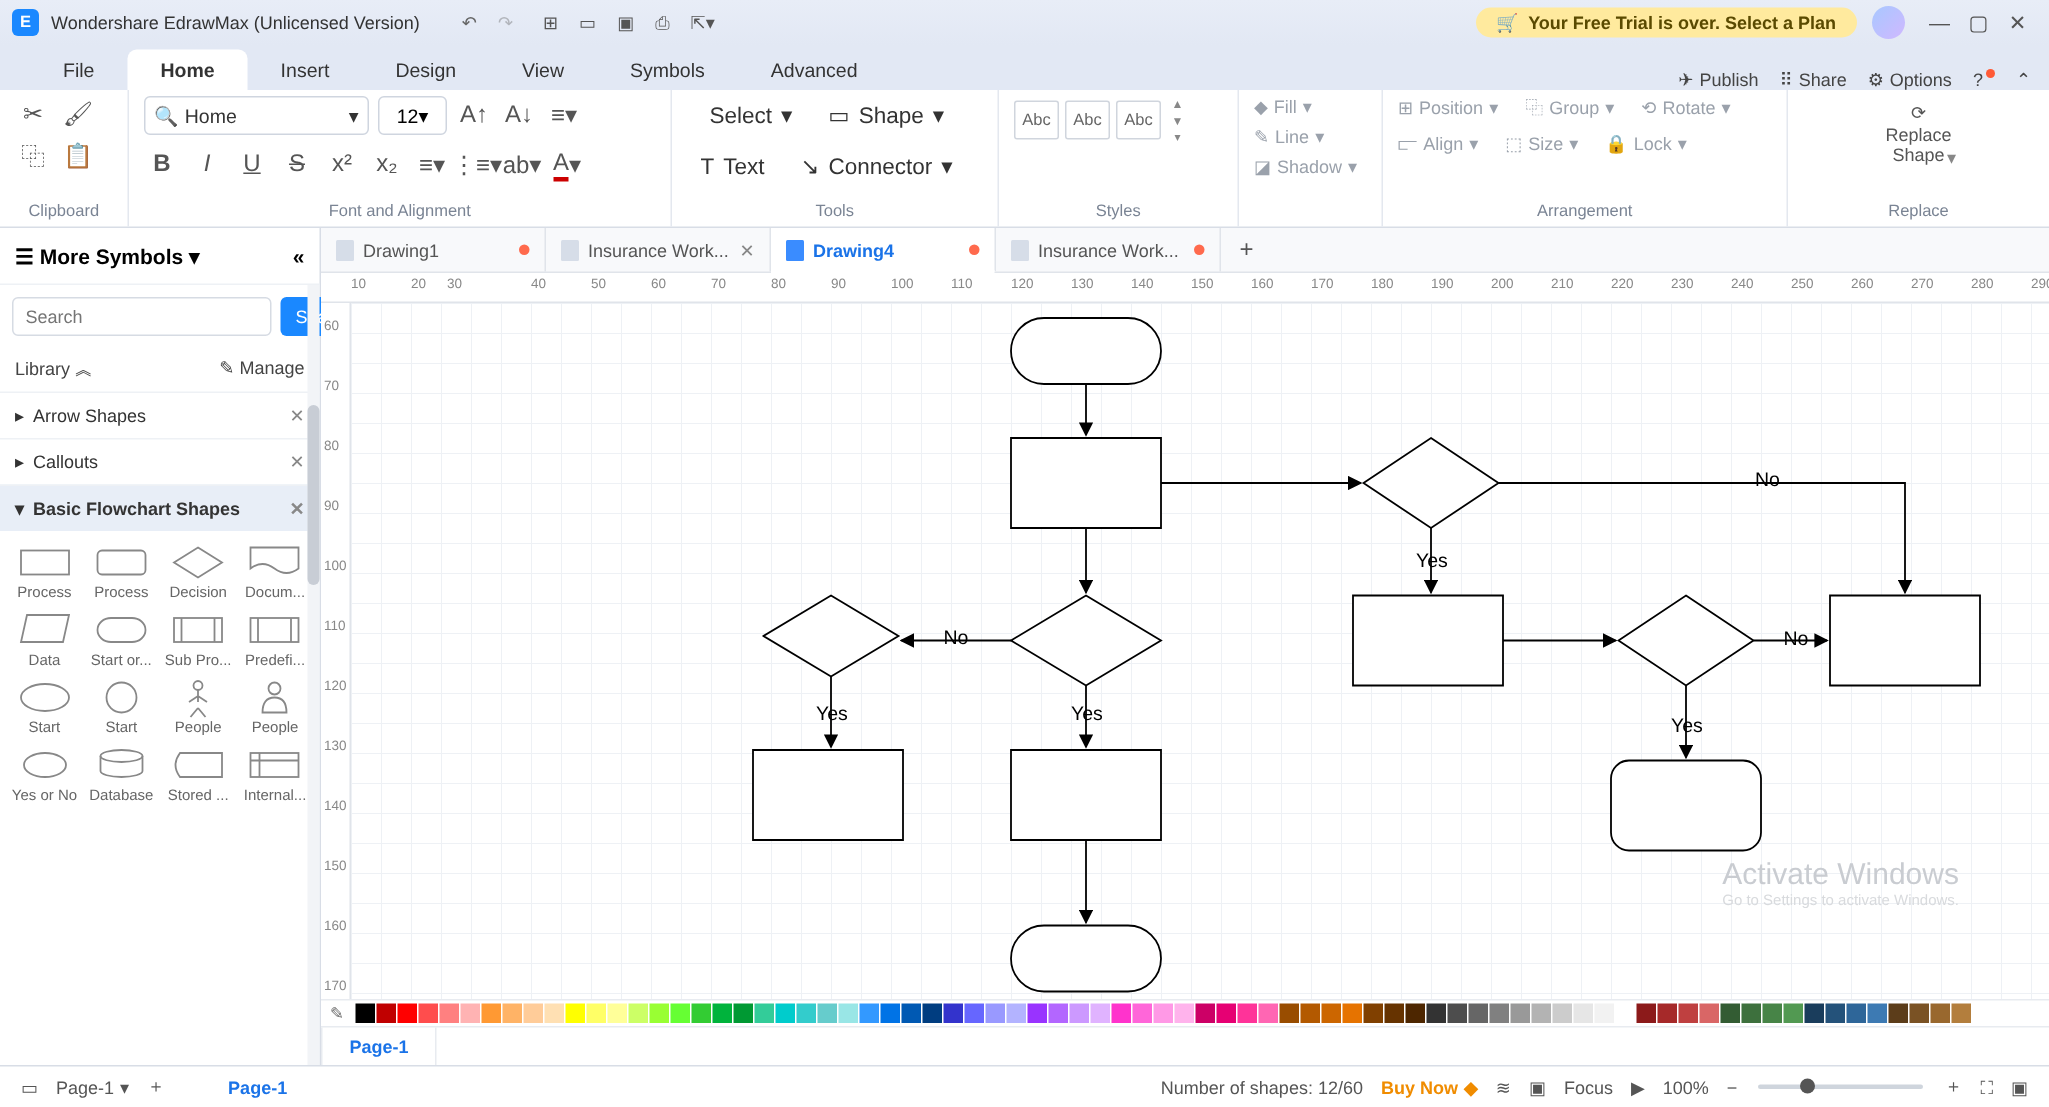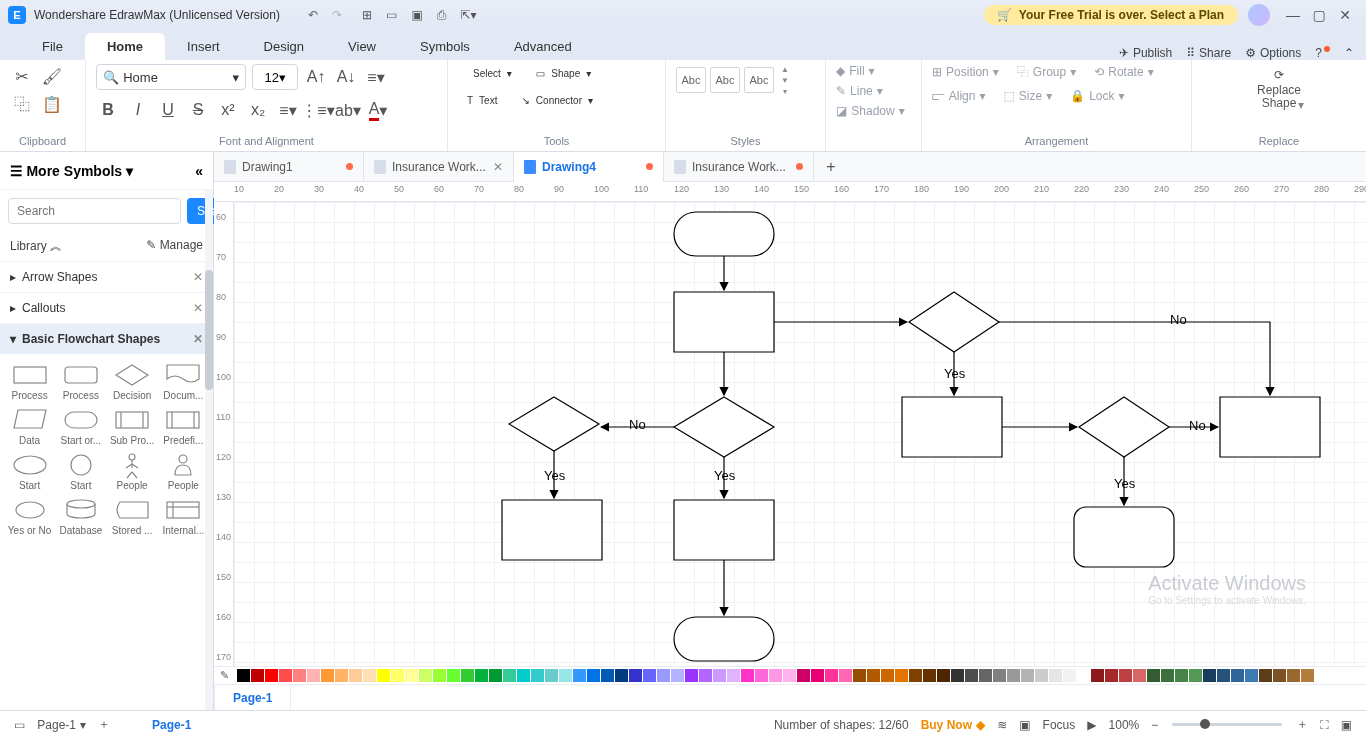--- a/index.html
+++ b/index.html
@@ -27,21 +27,21 @@
 
 .ribbon { height:92px; background:#fff; border-bottom:1px solid #d8dde6; display:flex; }
 .rib-group { border-right:1px solid #e4e8ef; padding:4px 10px 2px; display:flex; flex-direction:column; }
 .rib-body { flex:1; display:flex; gap:6px; align-items:flex-start; }
 .rib-label { font-size:11px; color:#7a8494; text-align:center; padding:2px 0; }
 .rib-col { display:flex; flex-direction:column; gap:4px; }
 .rib-row { display:flex; gap:6px; align-items:center; }
 .font-sel { border:1px solid #cfd5df; border-radius:4px; height:26px; width:150px; display:flex; align-items:center; padding:0 6px; font-size:13px; color:#333; }
 .size-sel { border:1px solid #cfd5df; border-radius:4px; height:26px; width:46px; display:flex; align-items:center; justify-content:center; font-size:13px; }
 .ico-btn { width:24px; height:24px; display:flex; align-items:center; justify-content:center; color:#555; border-radius:3px; }
-.select-btn,.shape-btn,.conn-btn,.text-btn { border:1px solid transparent; border-radius:4px; padding:3px 8px; display:flex; align-items:center; gap:6px; font-size:10px; color:#333; }
+.select-btn,.shape-btn,.conn-btn,.text-btn { border:1px solid transparent; border-radius:4px; padding:3px 8px; display:flex; align-items:center; gap:6px; font-size:15px; color:#333; }
 .abc-box { border:1px solid #d0d5dd; width:30px; height:26px; display:flex; align-items:center; justify-content:center; font-size:11px; border-radius:2px; color:#666; }
 .style-nav { display:flex; flex-direction:column; gap:1px; }
 .style-nav div { width:14px; height:10px; display:flex; align-items:center; justify-content:center; color:#888; font-size:8px; }
 .gray-ico { color:#9aa1ab; font-size:12px; display:flex; align-items:center; gap:4px; }
 .big-btn { display:flex; flex-direction:column; align-items:center; justify-content:center; gap:2px; padding:4px 8px; color:#555; font-size:12px; }
 
 
 .left-panel { position:absolute; top:152px; left:0; width:214px; bottom:28px; background:#fff; border-right:1px solid #d8dde6; display:flex; flex-direction:column; }
 .lp-head { height:38px; display:flex; align-items:center; padding:0 10px; font-weight:600; font-size:14px; border-bottom:1px solid #eef1f5; }
 .lp-head .spacer { flex:1; }
@@ -454,21 +454,21 @@
       <div class="doc-tab">
         <span class="doc-ico"></span>
         <span>Insurance Work...</span>
         <span class="dot"></span>
       </div>
       <div class="add-tab">+</div>
     </div>
   <div class="ruler-h" id="ruler-h">
       <span style="left: 20px;">10</span>
       <span style="left: 60px;">20</span>
-      <span style="left: 100px;">30</span>
+      <span style="left: 84px;">30</span>
       <span style="left: 140px;">40</span>
       <span style="left: 180px;">50</span>
       <span style="left: 220px;">60</span>
       <span style="left: 260px;">70</span>
       <span style="left: 300px;">80</span>
       <span style="left: 340px;">90</span>
       <span style="left: 380px;">100</span>
       <span style="left: 420px;">110</span>
       <span style="left: 460px;">120</span>
       <span style="left: 500px;">130</span>

